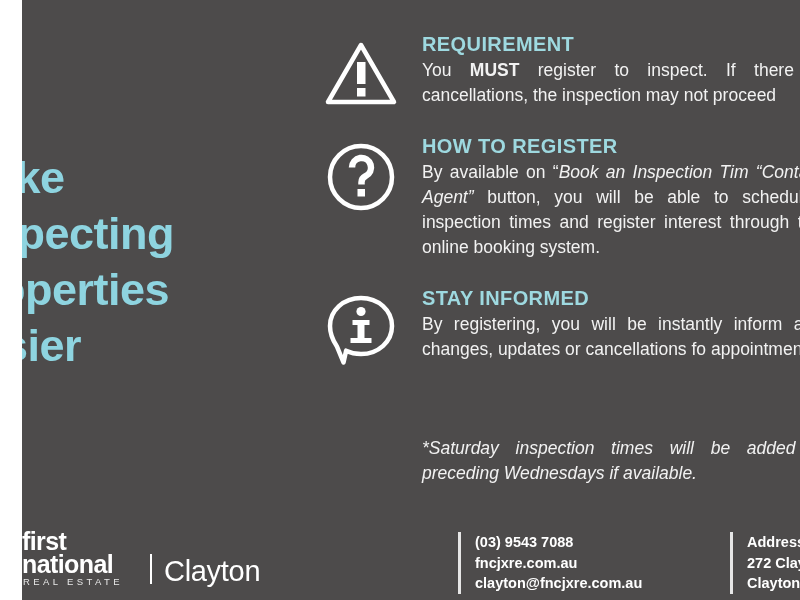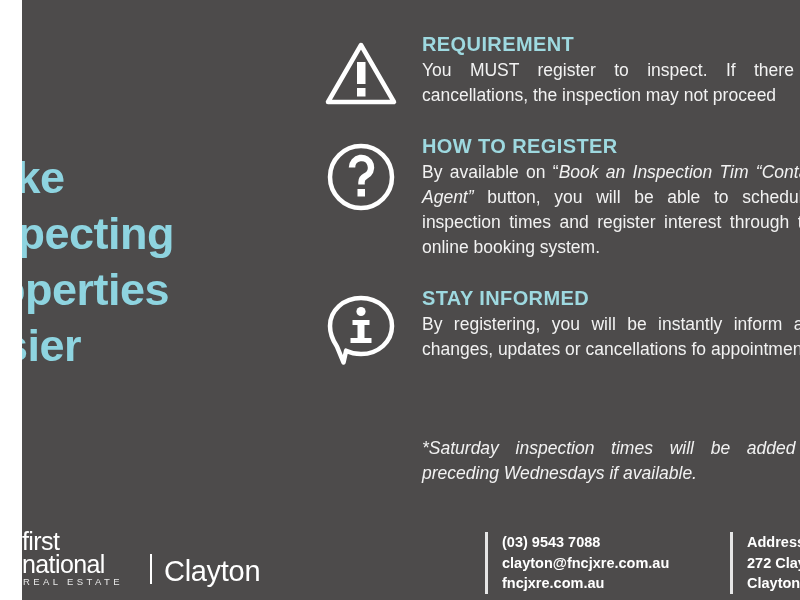--- a/index.html
+++ b/index.html
@@ -83,21 +83,21 @@
   }
 
   .block-body {
     color: #f2f2f2;
     font-size: 17.5px;
     line-height: 25px;
     text-align: justify;
     width: 400px;
     margin: 0;
   }
-  .block-body b { font-weight: 400; }
+  .block-body b { font-weight: 700; }
   .block-body i { font-style: italic; }
 
   .footnote {
     position: absolute;
     left: 400px;
     top: 436px;
     width: 400px;
     color: #f2f2f2;
     font-size: 17.5px;
     line-height: 25px;
@@ -120,21 +120,21 @@
     top: 8px;
     width: 230px;
     height: 66px;
     color: #ffffff;
   }
   .logo-fn {
     position: absolute;
     left: 0;
     top: 2px;
     font-size: 25px;
-    font-weight: 400;
+    font-weight: 700;
     line-height: 23px;
     letter-spacing: -0.6px;
   }
   .logo-re {
     position: absolute;
     left: 1px;
     top: 48px;
     font-size: 9.5px;
     font-weight: 400;
     letter-spacing: 3.4px;
@@ -163,21 +163,21 @@
     top: 12px;
     padding-left: 14px;
     border-left: 3px solid #e6e6e6;
     color: #ffffff;
     font-size: 14.5px;
     font-weight: 700;
     line-height: 20.5px;
     white-space: nowrap;
   }
   .contact-col .line { display: block; }
-  .contact-phone { left: 463px; }
+  .contact-phone { left: 436px; }
   .contact-address { left: 708px; }
 </style>
 </head>
 <body>
 
 <div class="poster">
   <div class="dark-panel">
 
     <div class="headline">
       <div>Make</div>
@@ -246,22 +246,22 @@
           <div>first</div>
           <div>national</div>
         </div>
         <div class="logo-re">REAL ESTATE</div>
         <div class="logo-sep"></div>
         <div class="logo-suburb">Clayton</div>
       </div>
 
       <div class="contact-col contact-phone">
         <span class="line">(03) 9543 7088</span>
+        <span class="line">fncjxre.com.au</span>
         <span class="line">clayton@fncjxre.com.au</span>
-        <span class="line">fncjxre.com.au</span>
       </div>
 
       <div class="contact-col contact-address">
         <span class="line">Address:</span>
         <span class="line">272 Clayto</span>
         <span class="line">Clayton V</span>
       </div>
 
     </div>
 

